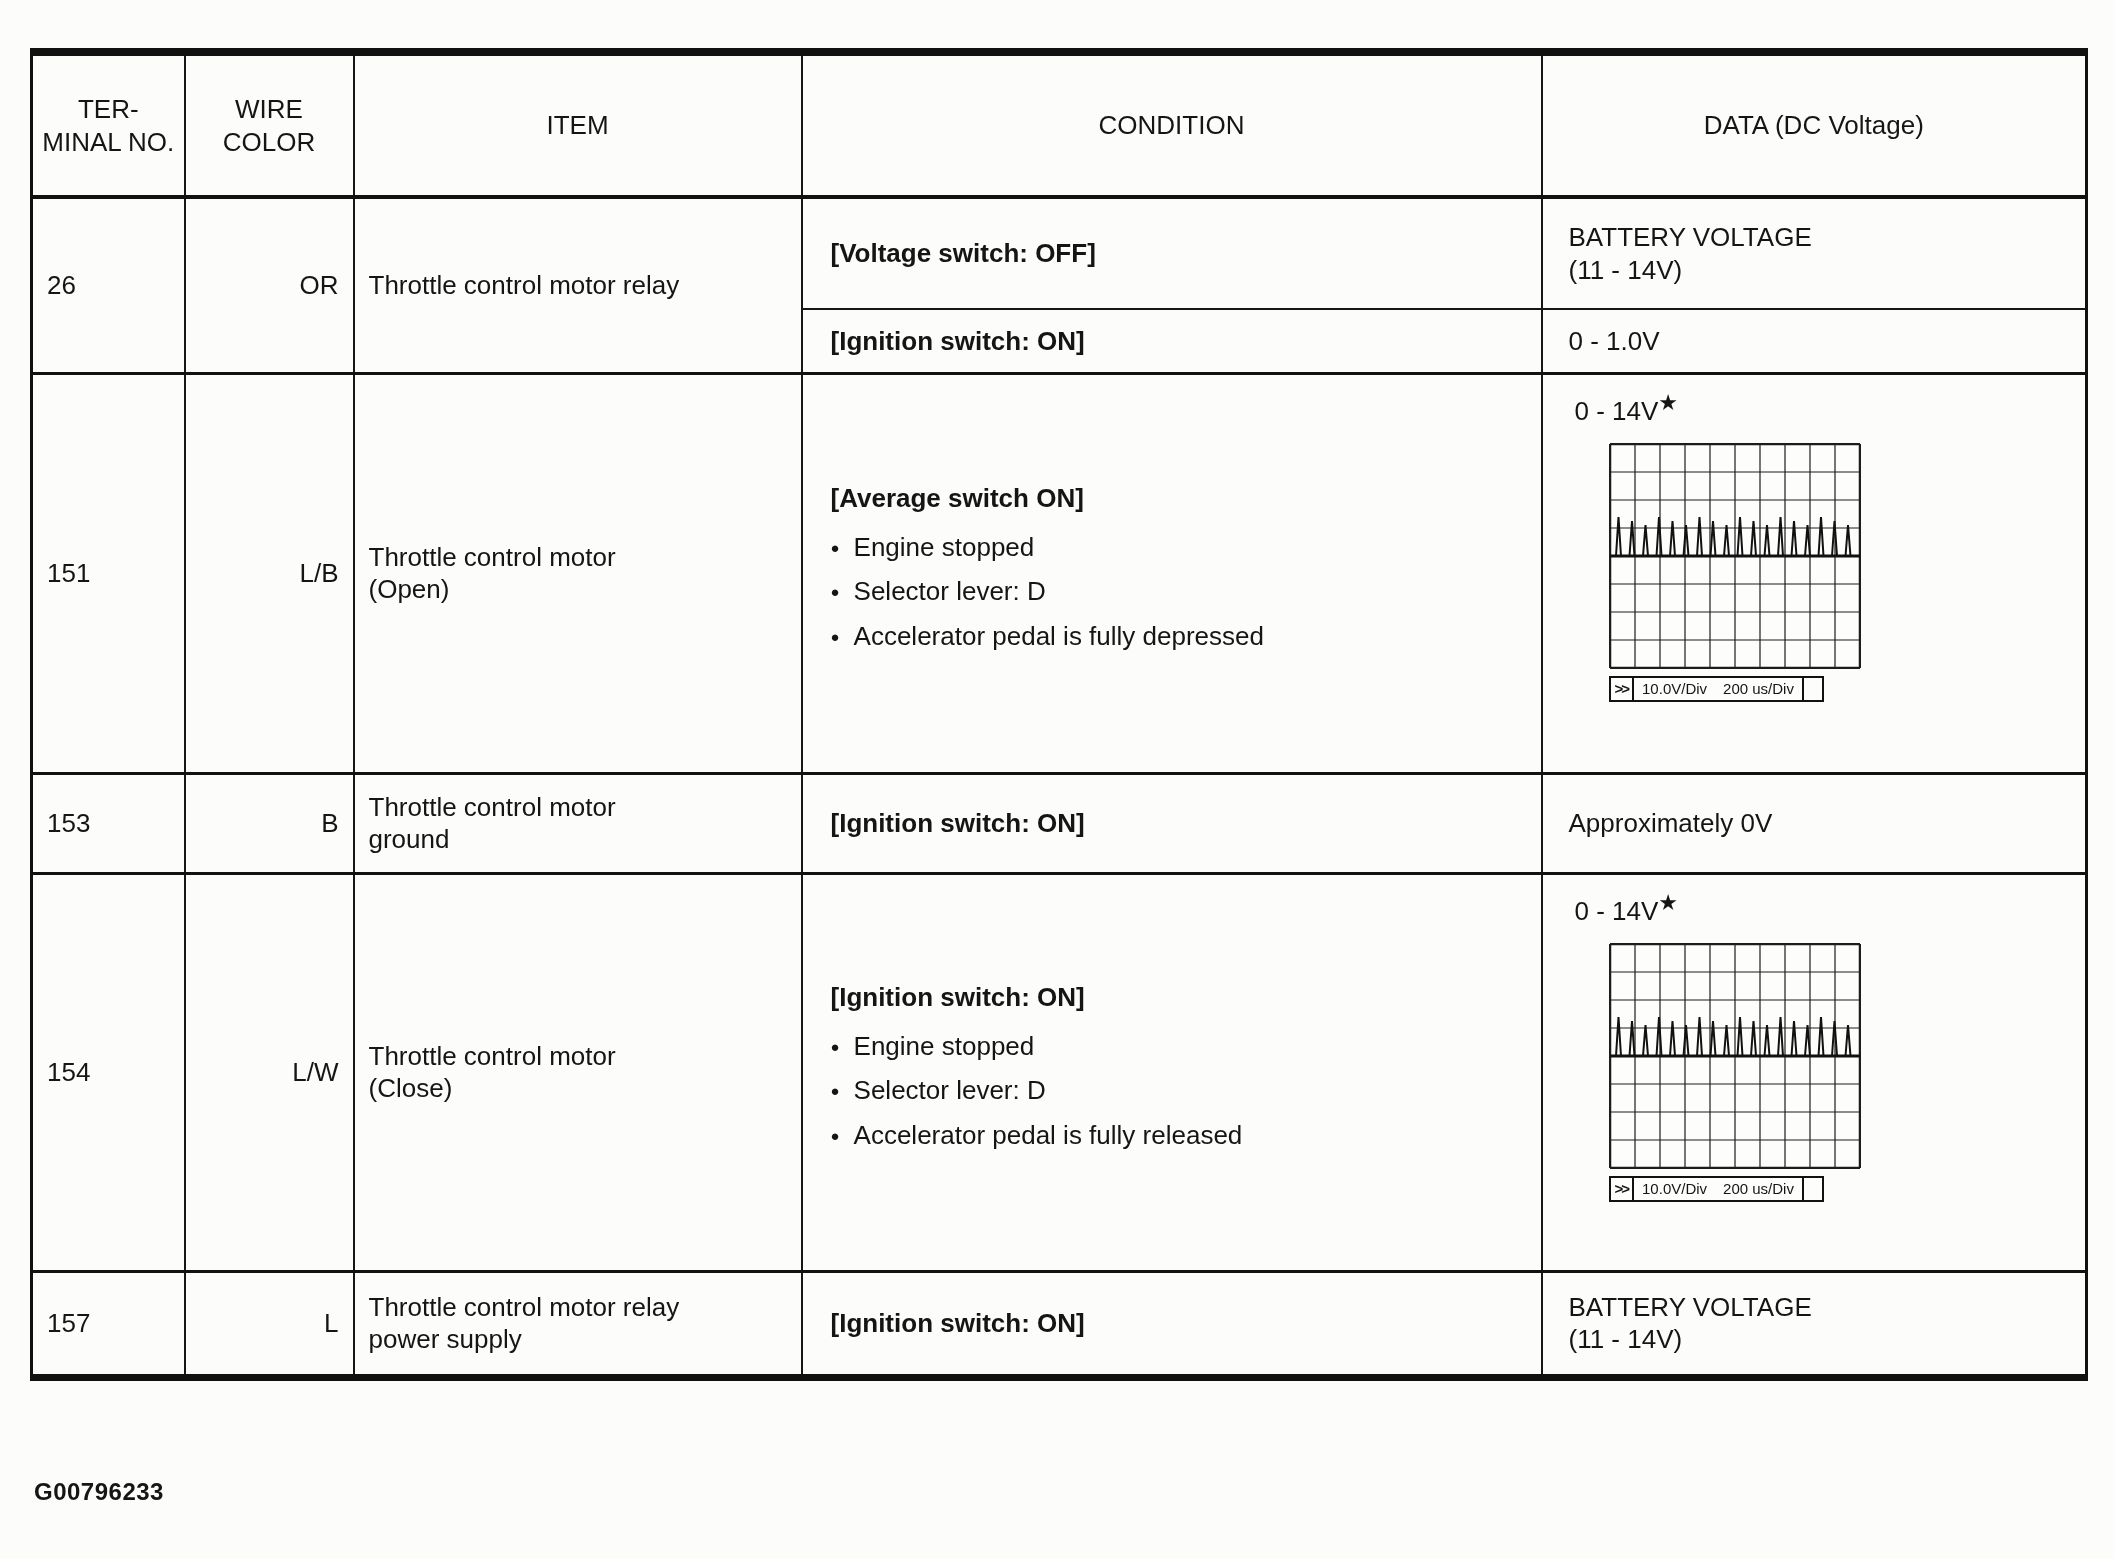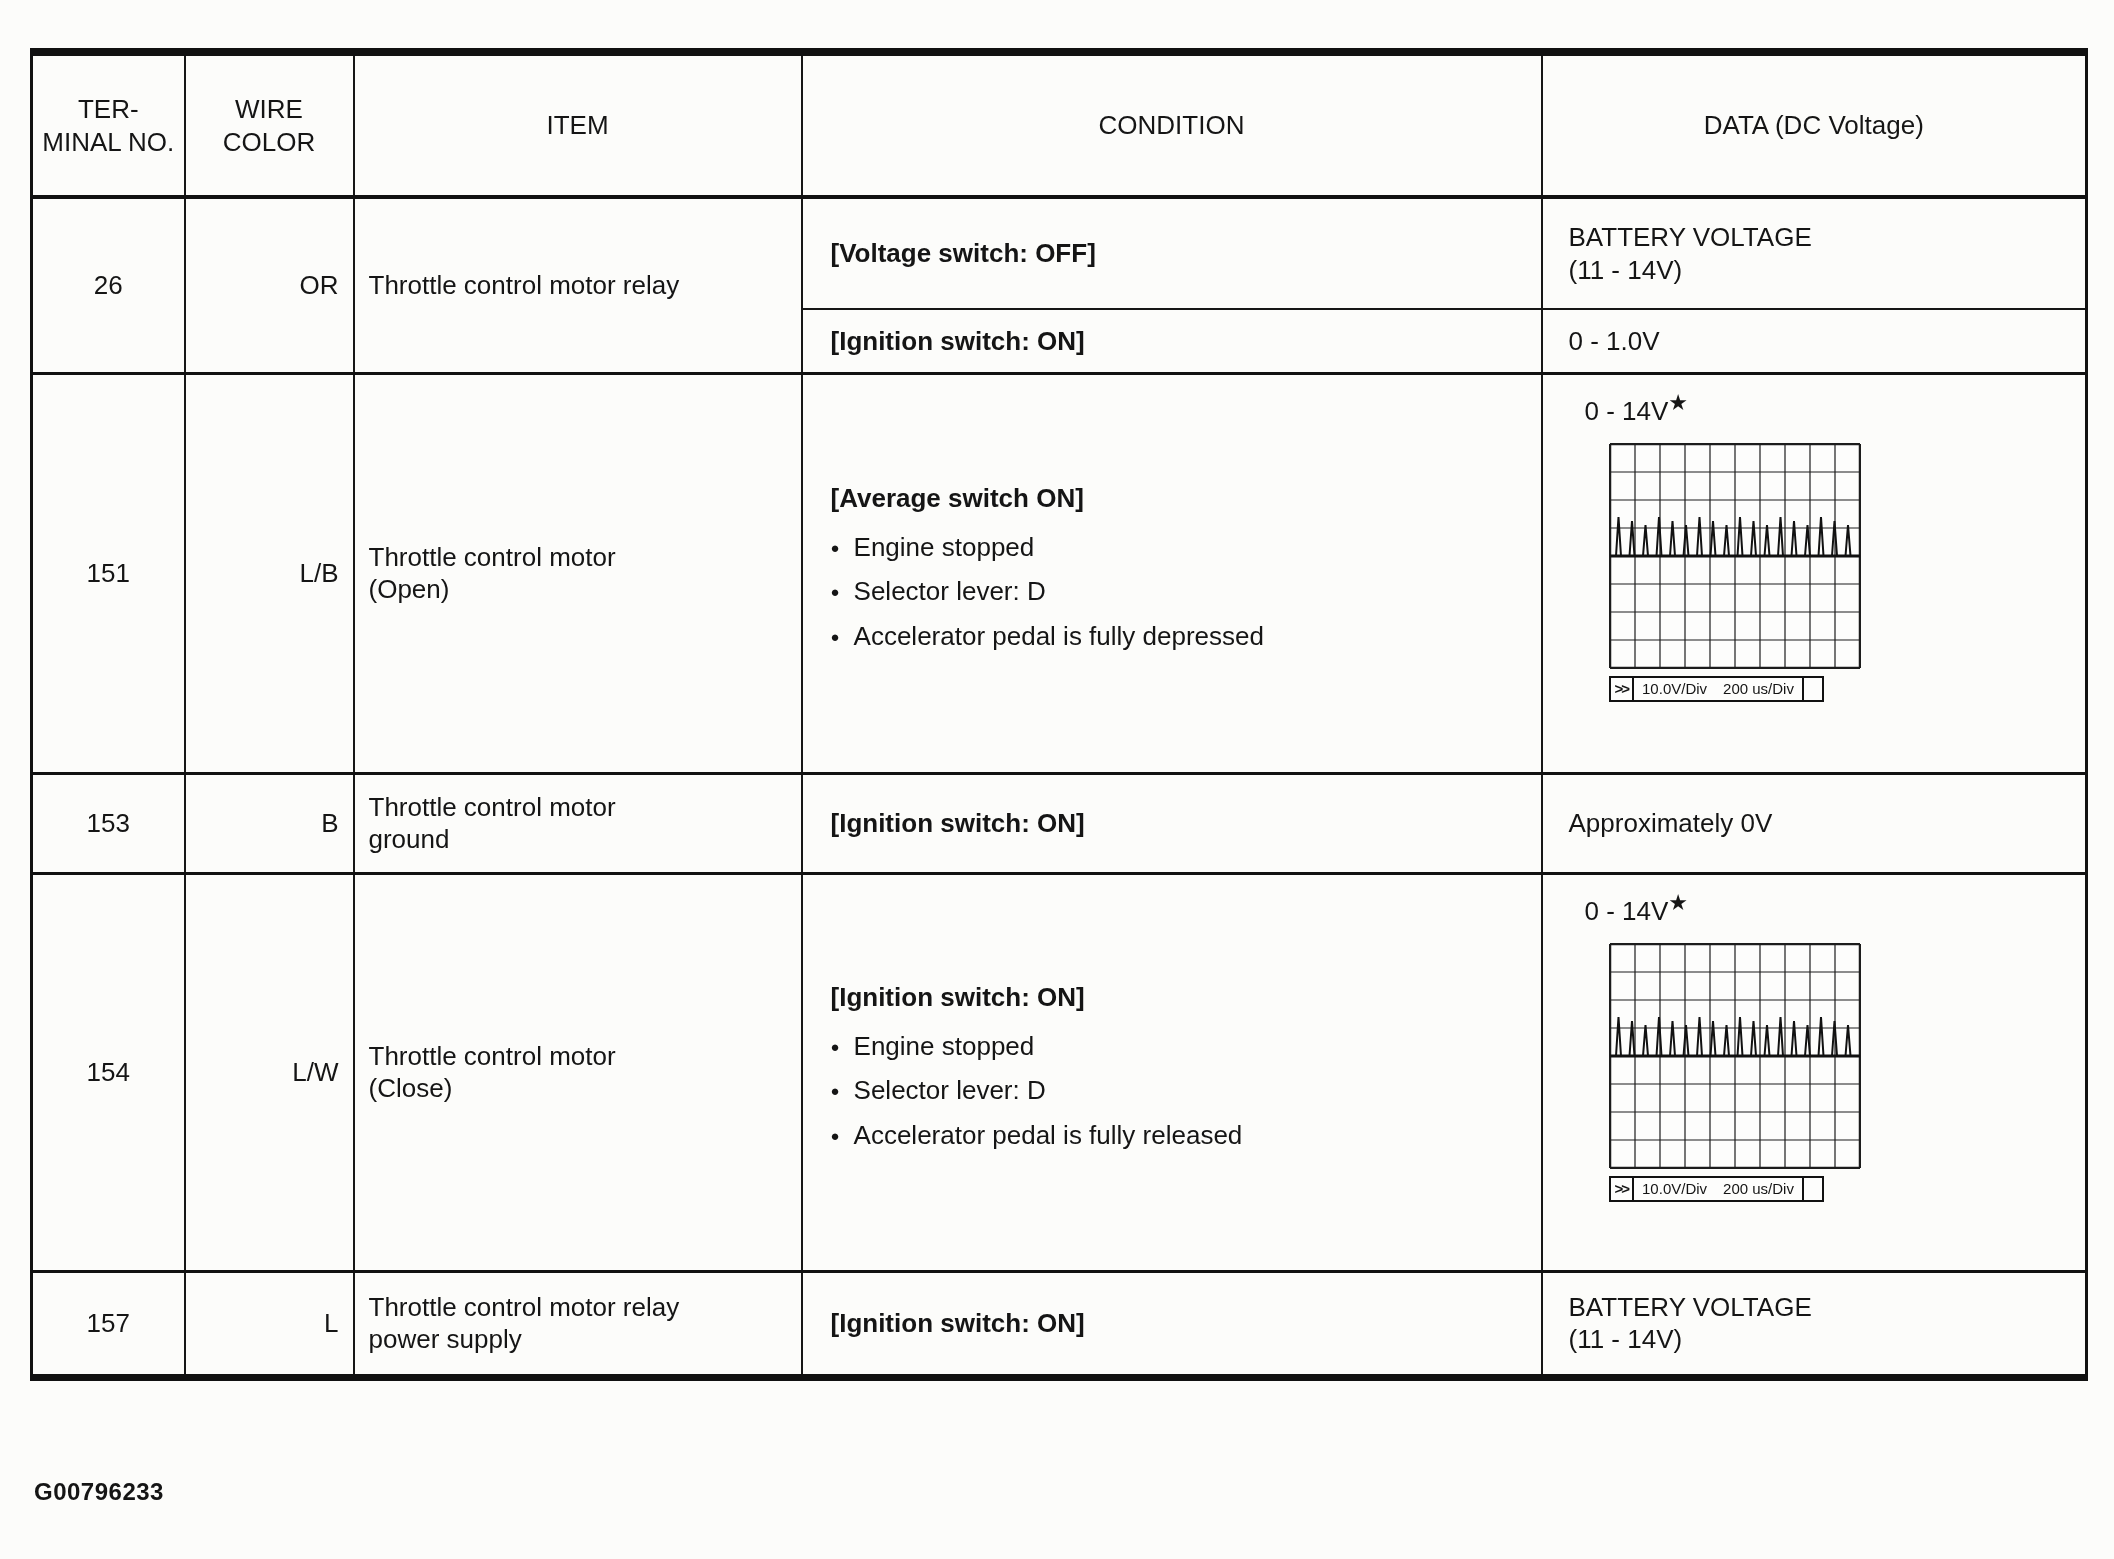--- a/index.html
+++ b/index.html
@@ -32,34 +32,34 @@
     font-weight: normal;
     text-align: center;
     vertical-align: middle;
     border-bottom: 4px solid #111;
     font-size: 26px;
     padding: 8px;
   }
   td { vertical-align: middle; padding: 10px 14px; }
   tr.major > td { border-top: 3px solid #111; }
 
-  td.c-term { text-align: center; }
+  td.c-term { text-align: left; }
   td.c-wire { padding-left: 28px; text-align: right; }
   td.c-item { }
   td.c-cond { padding-left: 28px; }
   td.c-data { padding-left: 26px; }
 
   .cond-bold { font-weight: bold; }
   .cond-heading { font-weight: bold; margin-bottom: 16px; }
   .bullet-row { display: flex; align-items: baseline; margin: 12px 0; }
   .bullet-glyph { font-size: 15px; margin-right: 14px; position: relative; top: -3px; }
 
   td.v-top { vertical-align: top; padding-top: 16px; }
 
-  .data-star-line { margin: 4px 0 16px 16px; }
+  .data-star-line { margin: 4px 0 16px 6px; }
   .star-sup { font-size: 22px; vertical-align: super; line-height: 0; }
 
   
   .scope { display: inline-block; margin-left: 40px; }
   .scope-svg { display: block; background: #fdfdfc; }
   .scope-strip {
     display: inline-flex;
     align-items: stretch;
     border: 2px solid #111;
     margin-top: 1px;

